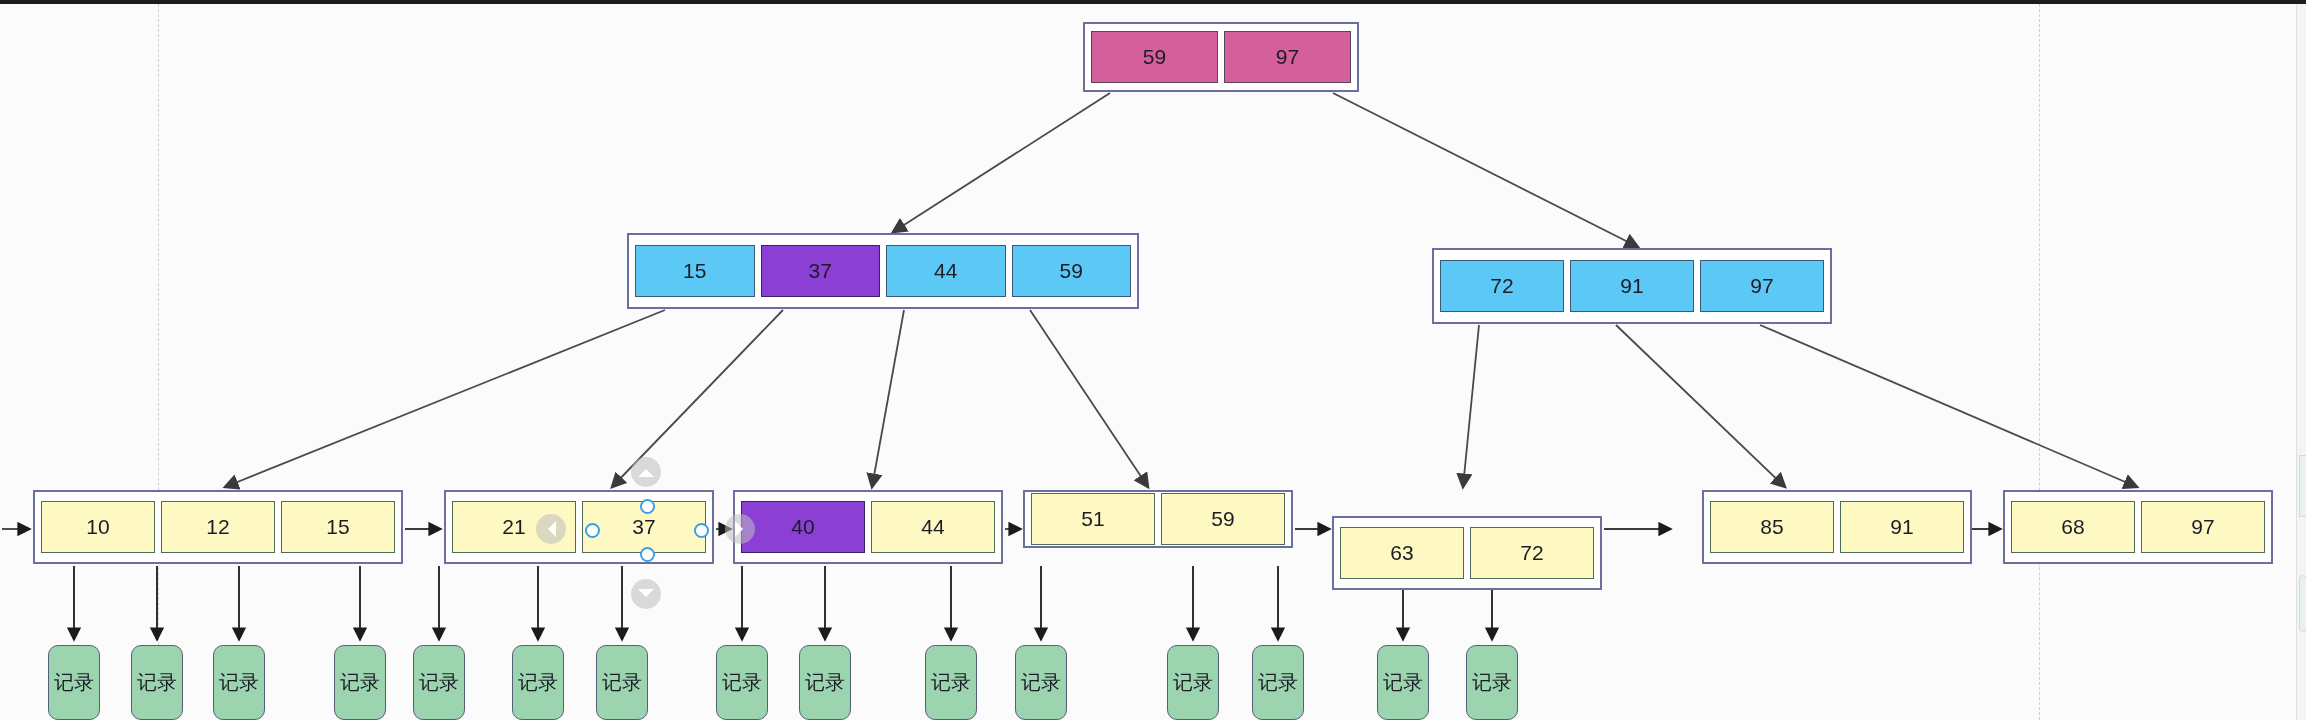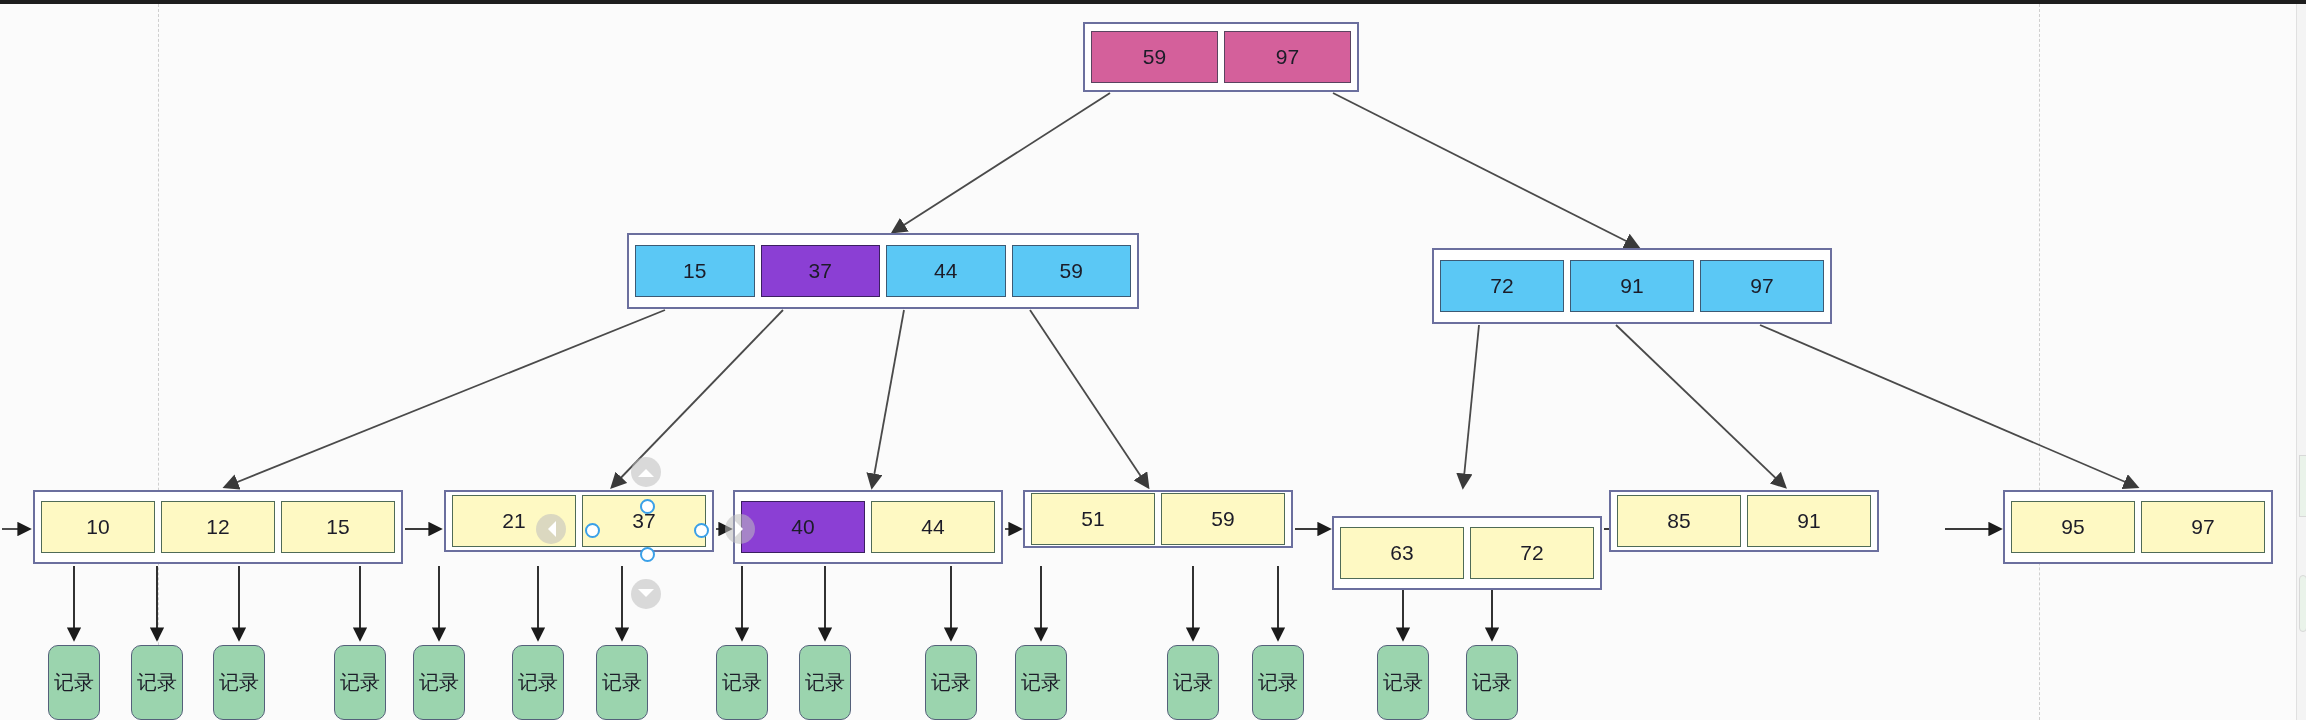--- a/index.html
+++ b/index.html
@@ -228,21 +228,21 @@
           <div class="cell key-branch">97</div>
         </div>
       </div>
       <div class="node" style="left: 33px; top: 490px; width: 370px; height: 74px;">
         <div class="cells">
           <div class="cell key-leaf">10</div>
           <div class="cell key-leaf">12</div>
           <div class="cell key-leaf">15</div>
         </div>
       </div>
-      <div class="node" style="left: 444px; top: 490px; width: 270px; height: 62px;">
+      <div class="node" style="left: 444px; top: 490px; width: 270px; height: 74px;">
         <div class="cells">
           <div class="cell key-leaf">21</div>
           <div class="cell key-leaf">37</div>
         </div>
       </div>
       <div class="node" style="left: 733px; top: 490px; width: 270px; height: 74px; align-items: center;">
         <div class="cells">
           <div class="cell key-hl">40</div>
           <div class="cell key-leaf">44</div>
         </div>
@@ -252,29 +252,29 @@
           <div class="cell key-leaf">51</div>
           <div class="cell key-leaf">59</div>
         </div>
       </div>
       <div class="node" style="left: 1332px; top: 516px; width: 270px; height: 74px;">
         <div class="cells">
           <div class="cell key-leaf">63</div>
           <div class="cell key-leaf">72</div>
         </div>
       </div>
-      <div class="node" style="left: 1609px; top: 490px; width: 270px; height: 62px;">
+      <div class="node" style="left: 1702px; top: 490px; width: 270px; height: 74px;">
         <div class="cells">
           <div class="cell key-leaf">85</div>
           <div class="cell key-leaf">91</div>
         </div>
       </div>
       <div class="node" style="left: 2003px; top: 490px; width: 270px; height: 74px;">
         <div class="cells">
-          <div class="cell key-leaf">95</div>
+          <div class="cell key-leaf">68</div>
           <div class="cell key-leaf">97</div>
         </div>
       </div>
     </div>
   <div id="records-layer">
       <div class="record" style="left: 48px; top: 645px;">记录</div>
       <div class="record" style="left: 131px; top: 645px;">记录</div>
       <div class="record" style="left: 213px; top: 645px;">记录</div>
       <div class="record" style="left: 334px; top: 645px;">记录</div>
       <div class="record" style="left: 413px; top: 645px;">记录</div>

